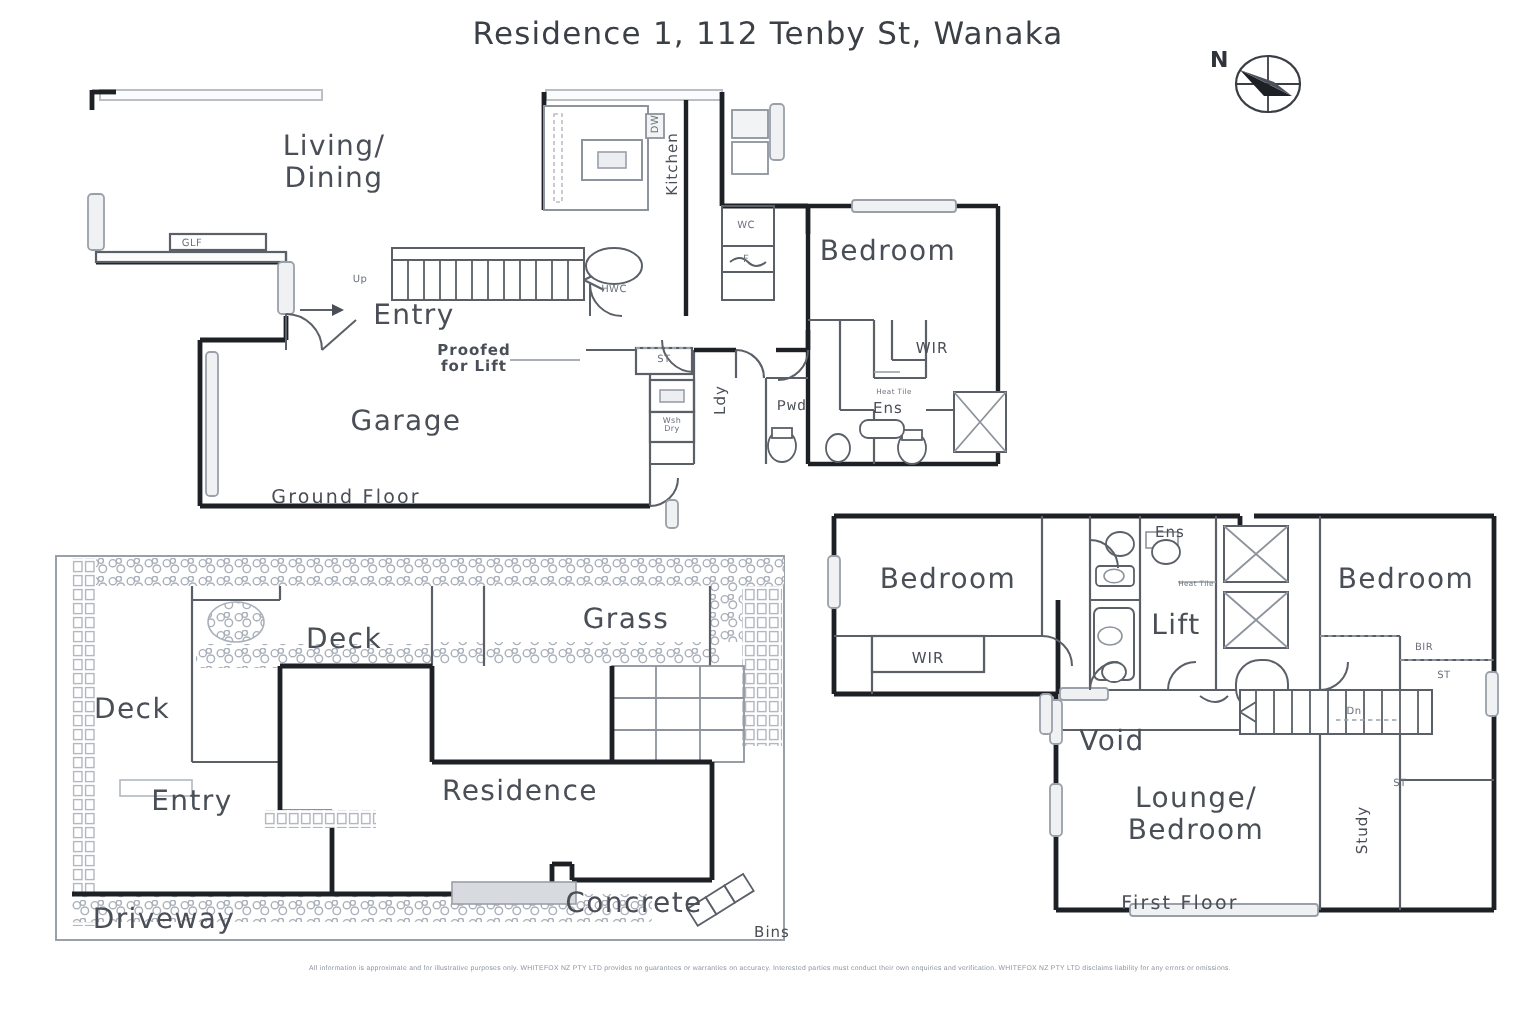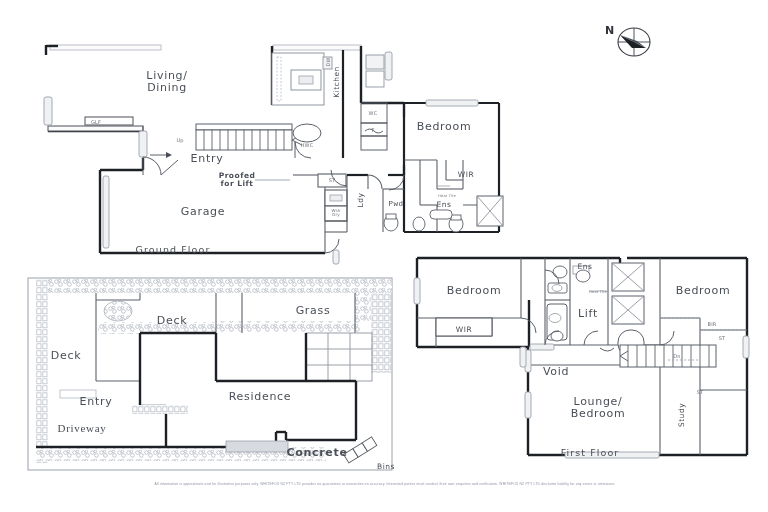--- a/index.html
+++ b/index.html
@@ -53,32 +53,33 @@
   .lbl {
     position: absolute;
     color: #4a4f57;
     font-family: "DejaVu Sans", sans-serif;
     letter-spacing: 0.7px;
     white-space: nowrap;
     transform: translate(-50%, -50%);
     text-align: center;
   }
   .lbl.rot90  { transform: translate(-50%,-50%) rotate(-90deg); }
-  .sz-room  { font-size: 11px; }
+  .sz-room  { font-size: 14px; }
   .sz-small { font-size: 7.5px; letter-spacing: .5px; }
   .sz-tiny  { font-size: 5px; letter-spacing: .2px; color:#6d727c; }
   .sz-floor { font-size: 9.5px; letter-spacing: 1.1px; }
   .sz-nlab  { font-size: 11px; font-weight: bold; color:#30343a; }
   .two-line { line-height: 1.12; }
 </style>
 </head>
 <body>
 
 <div id="plan-root">
 
+  <div class="ttl">Residence 1, 112 Tenby St, Wanaka</div>
 
   <svg class="plan" viewBox="0 0 768 512">
     <defs>
       <pattern id="shrub" width="9" height="9" patternUnits="userSpaceOnUse">
         <rect width="9" height="9" fill="#ffffff"></rect>
         <circle cx="2.4" cy="2.6" r="1.8" fill="none" stroke="#aab0ba" stroke-width="0.7"></circle>
         <circle cx="6.4" cy="5.4" r="1.9" fill="none" stroke="#aab0ba" stroke-width="0.7"></circle>
         <circle cx="5.4" cy="1.4" r="1.3" fill="none" stroke="#aab0ba" stroke-width="0.7"></circle>
       </pattern>
       <pattern id="fence" width="6" height="7" patternUnits="userSpaceOnUse">
@@ -463,19 +464,19 @@
   <div class="lbl sz-tiny" style="left:700px; top:392px;">ST</div>
   <div class="lbl sz-tiny" style="left:677px; top:356px;">Dn</div>
   <div class="lbl sz-tiny" style="left:598px; top:292px; font-size:3.6px;">Heat Tile</div>
   <div class="lbl sz-floor" style="left:558px; top:452px;margin-left:32px;">First Floor</div>
 
   <div class="lbl sz-room" style="left:172px; top:320px;">Deck</div>
   <div class="lbl sz-room" style="left:66px; top:355px;">Deck</div>
   <div class="lbl sz-room" style="left:313px; top:310px;">Grass</div>
   <div class="lbl sz-room" style="left:260px; top:396px;">Residence</div>
   <div class="lbl sz-room" style="left:96px; top:401px;">Entry</div>
-  <div class="lbl sz-room" style="left:82px; top:428px;font-family:Liberation Serif, serif;">Driveway</div>
-  <div class="lbl sz-room" style="left:317px; top:452px;font-weight:bold;">Concrete</div>
+  <div class="lbl sz-room" style="left:82px; top:460px;">Driveway</div>
+  <div class="lbl sz-room" style="left:317px; top:452px;">Concrete</div>
   <div class="lbl sz-small" style="left:386px; top:466px;">Bins</div>
 
   <div class="disc">All information is approximate and for illustrative purposes only. WHITEFOX NZ PTY LTD provides no guarantees or warranties on accuracy. Interested parties must conduct their own enquiries and verification. WHITEFOX NZ PTY LTD disclaims liability for any errors or omissions.</div>
 
 </div>
 
 </body></html>

